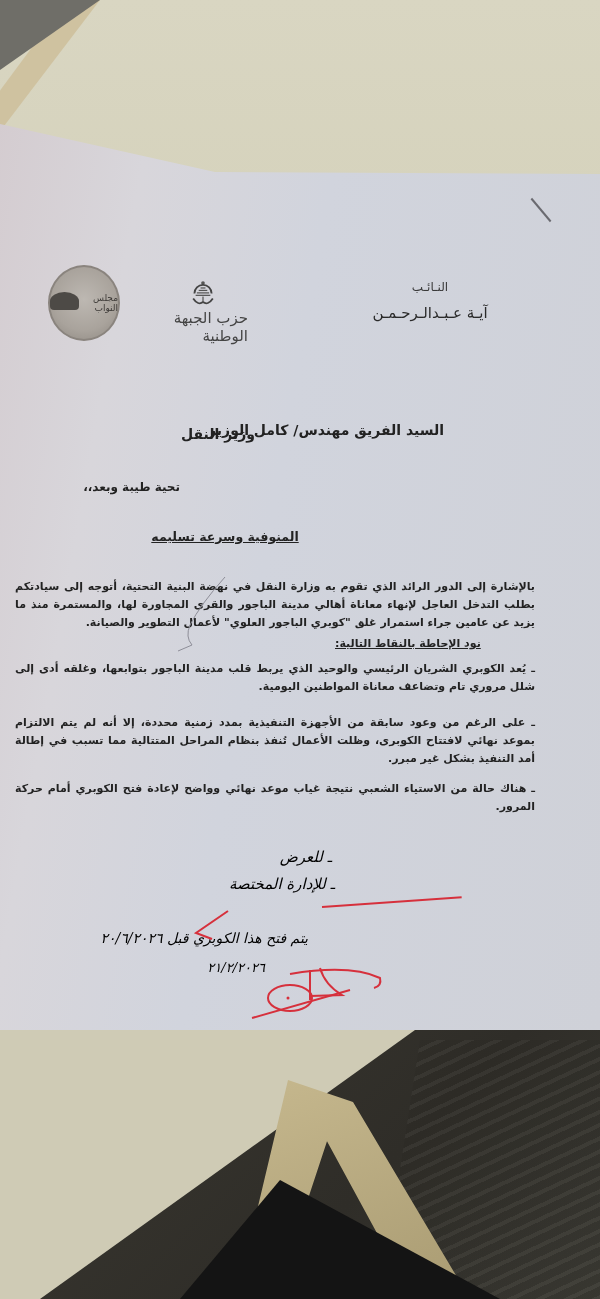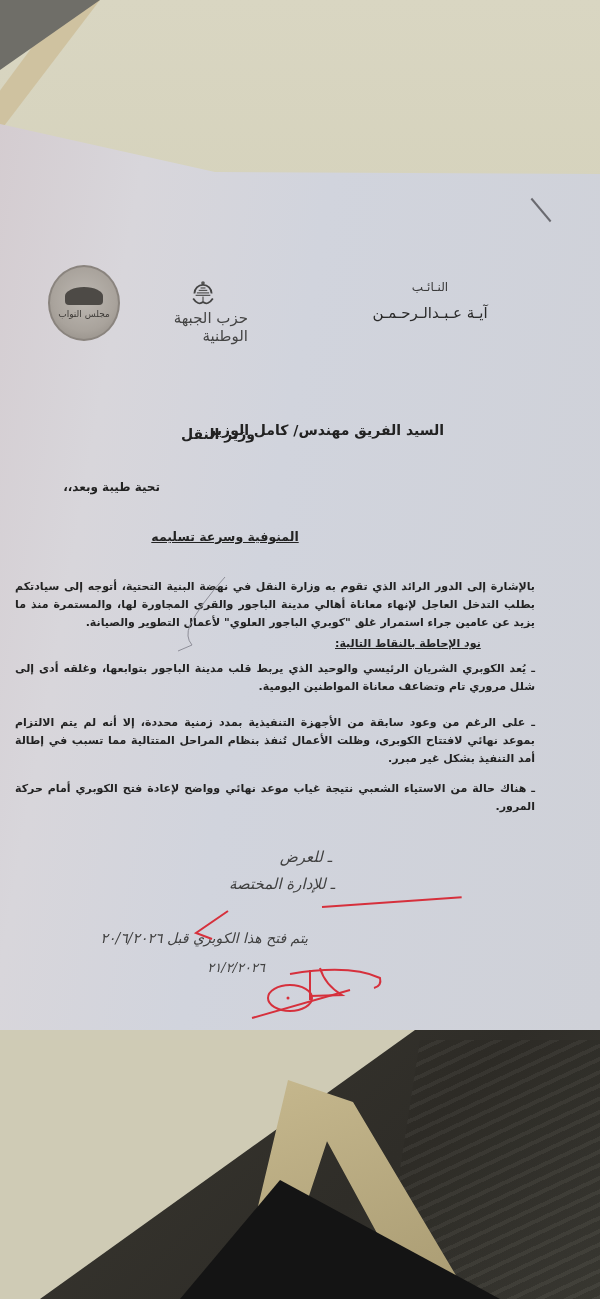--- a/index.html
+++ b/index.html
@@ -67,60 +67,60 @@
   }
   .rep-title { font-size:12px; letter-spacing:4px; margin-bottom:10px; color:#3a3a3a; }
   .rep-name { font-size:15px; letter-spacing:2px; margin-bottom:10px; }
   .rep-role { font-size:14px; letter-spacing:1px; }
 
   .seal {
     position:absolute; left:48px; top:265px; width:68px; height:72px;
     border-radius:50%;
     background:radial-gradient(circle at 50% 45%,#bdb8b2 0%,#a9a39c 60%,#8d8780 100%);
     border:2px solid #8a847e;
-    display:flex; flex-direction:column; align-items:center; justify-content:center;
+    display:flex; flex-direction:row; align-items:center; justify-content:center;
   }
   .seal-dome {
     width:38px; height:18px; background:#4d4a46;
     border-radius:50% 50% 4px 4px; margin-bottom:4px;
   }
   .seal-text { font-size:9px; color:#3d3a37; direction:rtl; }
 
   .party-logo {
     position:absolute; left:158px; top:280px; width:90px; height:65px;
     display:flex; flex-direction:column; align-items:center;
   }
   .party-emblem { width:44px; height:44px; }
   .party-name { font-size:15px; color:#444; direction:rtl; margin-top:2px; }
 
   
   .doc-text { position:absolute; direction:rtl; color:#222; font-weight:bold; }
   .addressee { right:156px; top:400px; font-size:14px; width:300px; text-align:right;margin-top:22px; }
   .addressee-role { right:345px; top:426px; font-size:14px; width:100px; text-align:right; }
-  .greeting { right:440px; top:480px; font-size:12px; width:130px; text-align:right; }
+  .greeting { right:420px; top:480px; font-size:12px; width:130px; text-align:right; }
 
   .subject {
     right:65px; top:526px; width:480px; font-size:12.5px; text-align:right;
     line-height:22px; text-decoration:underline;
   }
   .subject-line2 { display:block; text-align:center; padding-right:140px; }
 
   .para {
     right:65px; width:520px; font-size:11px; line-height:18px; text-align:justify;
     text-align-last:right;
   }
   .p1 { top:578px; }
   .points-head { right:65px; top:637px; font-size:11px; text-decoration:underline; width:200px; text-align:left; }
   .p2 { top:660px; }
   .p3 { top:714px; }
   .p4 { top:780px; }
 
   
   .hand {
-    position:absolute; direction:rtl; color:#404040;
+    position:absolute; direction:rtl; color:#000000;
     font-family:"DejaVu Serif", serif; font-style:italic;
   }
   .hand1 { right:268px; top:848px; font-size:15px; }
   .hand2 { right:265px; top:875px; font-size:15px; }
   .hand3 { right:292px; top:930px; font-size:14px; }
   .hand-date { right:335px; top:960px; font-size:13px; }
   .hand-line {
     position:absolute; height:2px; background:#d6303c; transform-origin:left center;
   }
   .sig {

